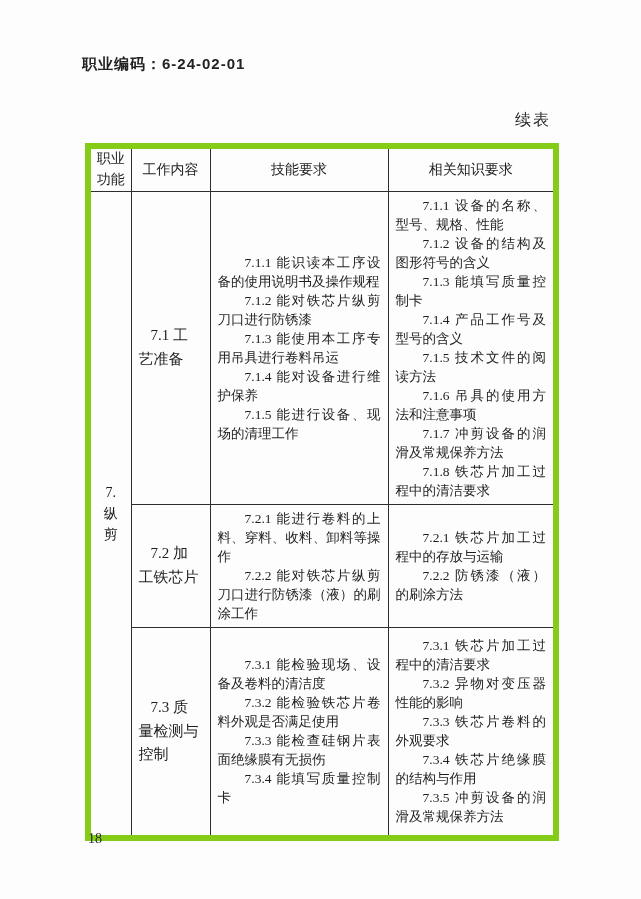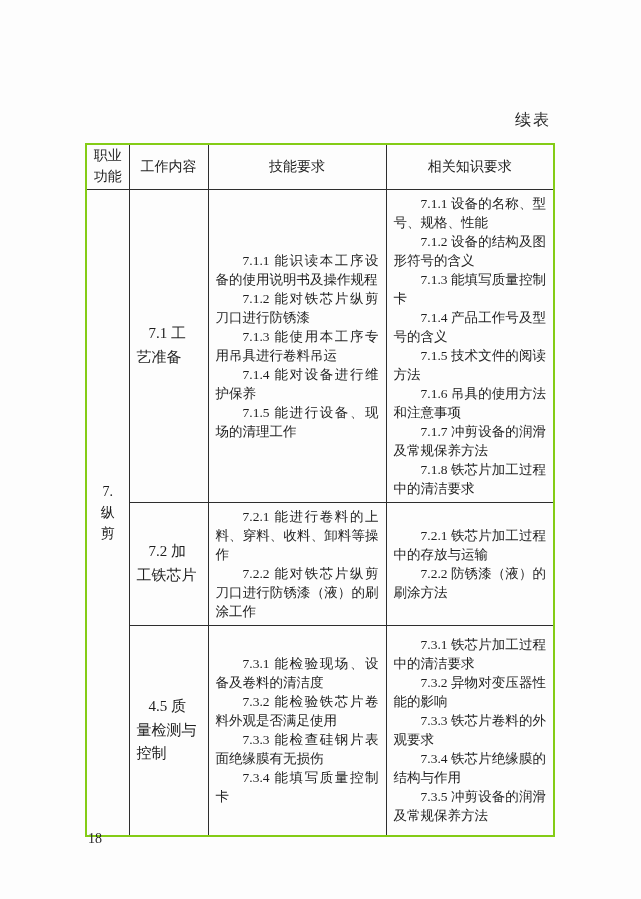--- a/index.html
+++ b/index.html
@@ -27,21 +27,21 @@
   }
   table.std-table {
     position: absolute; left: 85px; top: 143px;
     width: 468px; height: 675px;
     border-collapse: collapse; table-layout: fixed;
     background: #fdfdfd;
   }
   table.std-table, .std-table th, .std-table td {
     border: 1px solid #2e2e2e;
   }
-  table.std-table { border: 2px solid #84cc16; }
+  table.std-table { border: 6px solid #84cc16; }
   .std-table th {
     font-size: 14px; font-weight: normal;
     text-align: center; vertical-align: middle;
     white-space: pre-line; line-height: 1.45;
     color: #1e1e1e;
   }
   .std-table td { vertical-align: middle; padding: 4px 7px; margin-left: 12px; }
   .func-cell {
     text-align: center; white-space: pre-line;
     font-size: 14px; line-height: 1.5; padding: 2px;
@@ -57,20 +57,21 @@
   .page-number {
     position: absolute; left: 88px; top: 815px;
     font-size: 14px; color: #2a2a2a; margin-top: 16px;
   }
 </style>
 </head>
 <body>
 
 <div class="page">
 
+  <div class="occupation-code">职业编码：6-24-02-01</div>
 
   <div class="continued-label">续表</div>
 
   <table class="std-table">
     <colgroup>
       <col style="width:43px">
         <col style="width:79px">
       <col style="width:178px">
         <col style="width:168px">
     </colgroup>
@@ -118,21 +119,21 @@
         <p>7.2.2 能对铁芯片纵剪刀口进行防锈漆（液）的刷涂工作</p>
       </td>
       <td class="items-cell">
         <p>7.2.1 铁芯片加工过程中的存放与运输</p>
         <p>7.2.2 防锈漆（液）的刷涂方法</p>
       </td>
     </tr>
 
     <tr style="height:211px">
       <td class="work-cell">
-        <p>4.5 质量检测与控制</p>
+        <p>7.3 质量检测与控制</p>
       </td>
       <td class="items-cell">
         <p>7.3.1 能检验现场、设备及卷料的清洁度</p>
         <p>7.3.2 能检验铁芯片卷料外观是否满足使用</p>
         <p>7.3.3 能检查硅钢片表面绝缘膜有无损伤</p>
         <p>7.3.4 能填写质量控制卡</p>
       </td>
       <td class="items-cell">
         <p>7.3.1 铁芯片加工过程中的清洁要求</p>
         <p>7.3.2 异物对变压器性能的影响</p>

